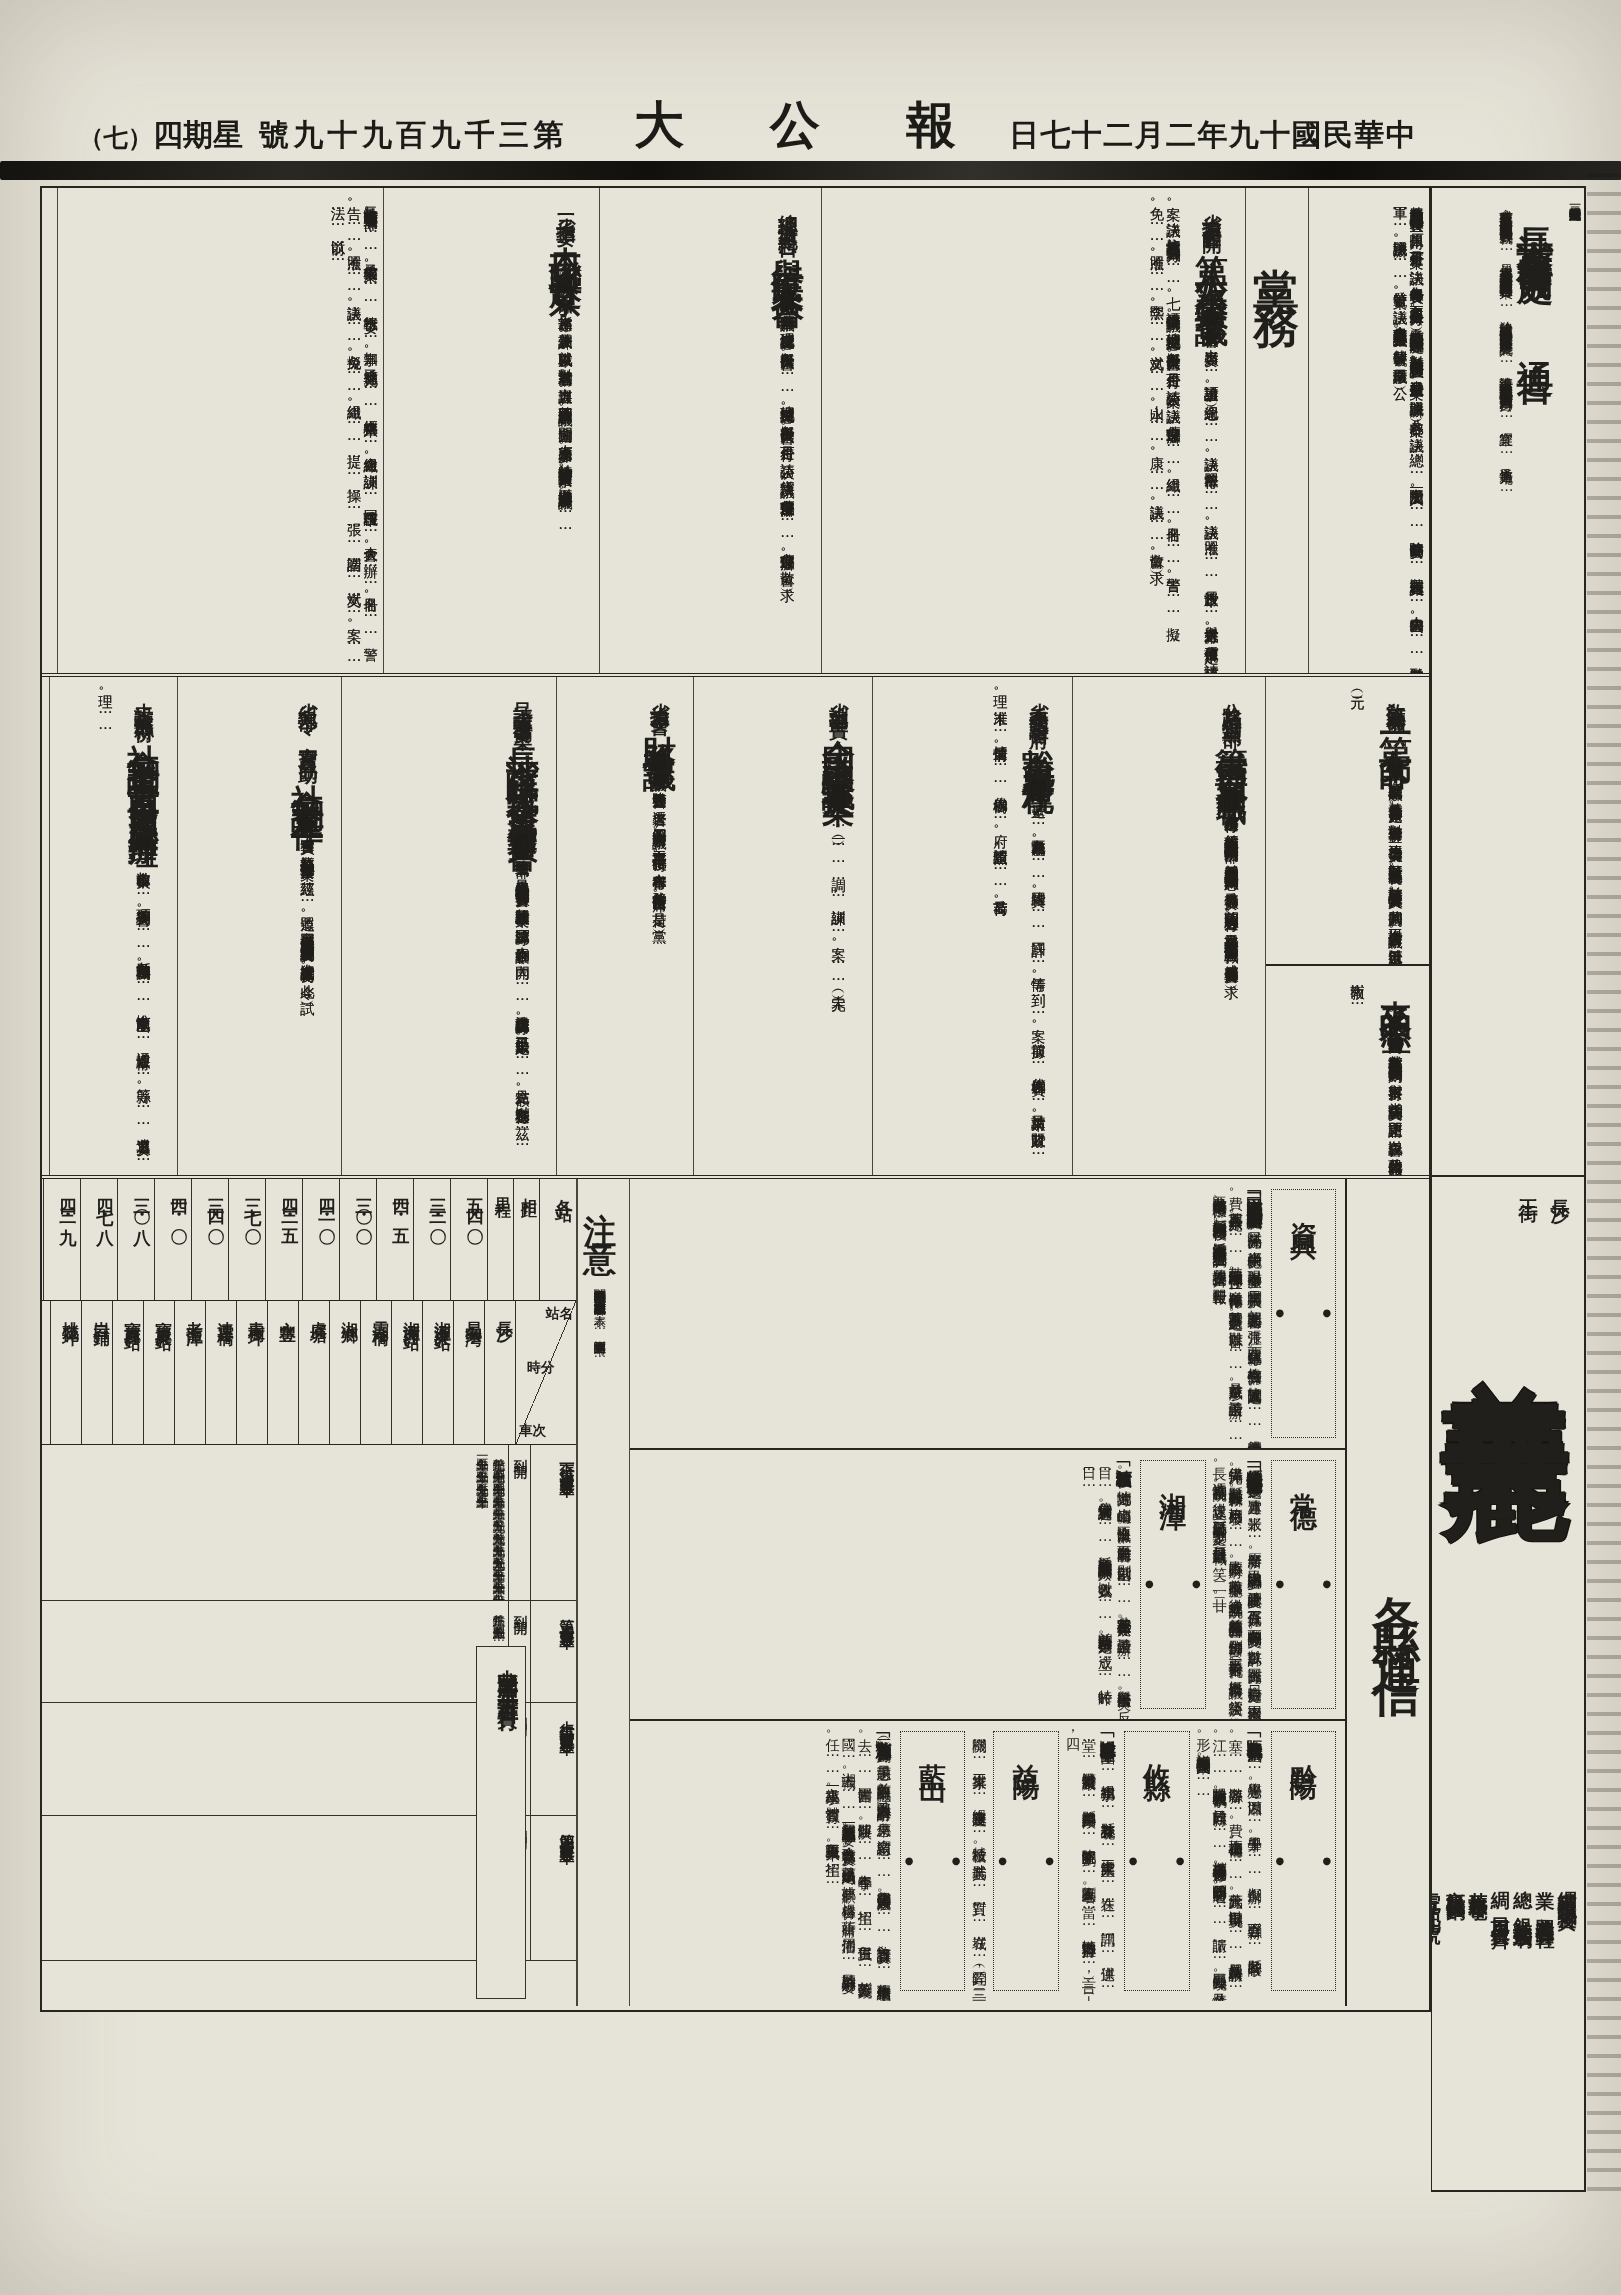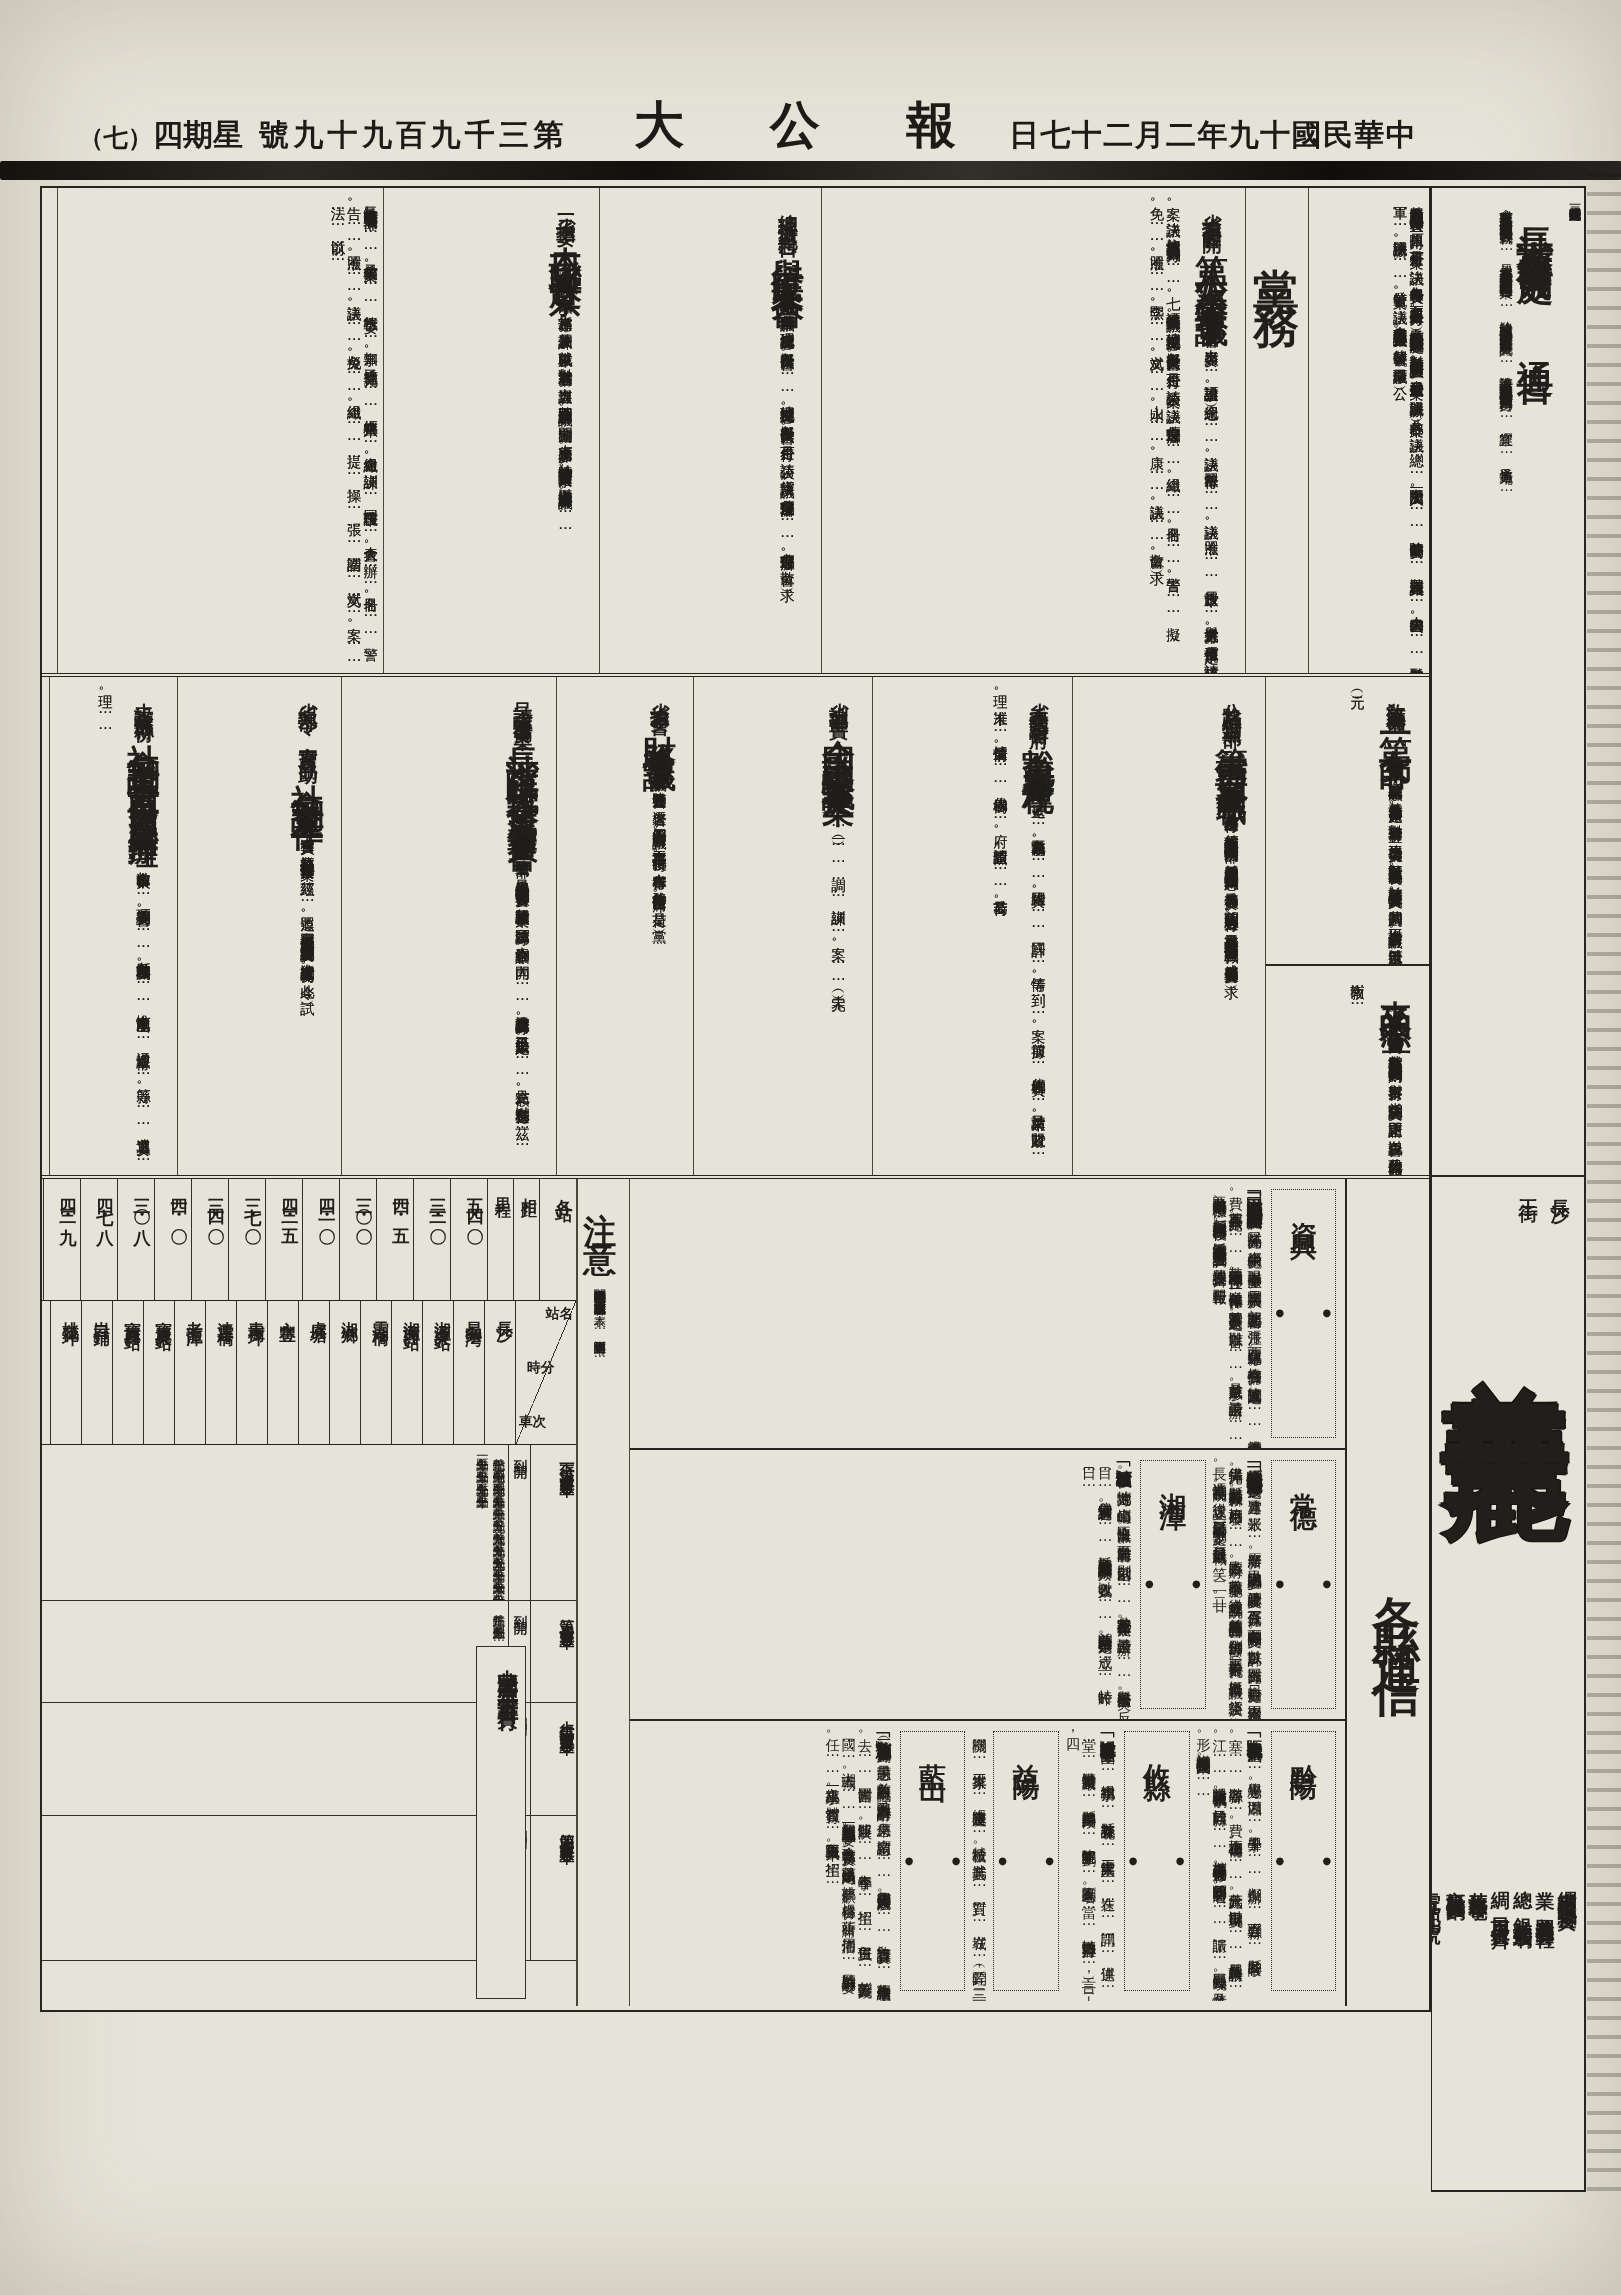--- a/index.html
+++ b/index.html
@@ -68,21 +68,21 @@
   .tt-title{height:33px;line-height:33px;text-align:center;font-size:21.6px;font-weight:900;letter-spacing:2.9px;border-bottom:2.2px solid #26251f;}
   .t-hrow{height:121px;display:flex;flex-direction:row-reverse;border-bottom:1.4px solid #26251f;}
   .t-hcell{box-sizing:border-box;border-left:0.7px solid #33312b;font-size:16px;font-weight:bold;
            writing-mode:vertical-rl;text-orientation:upright;padding-top:5.8px;text-align:start;letter-spacing:5.8px;}
   .t-hname{width:37px;font-size:17.3px;} .t-hsm{width:26px;}
   .t-mile{width:37px;font-size:17.3px;letter-spacing:10px;font-weight:bold;}
   .t-srow{height:143px;display:flex;flex-direction:row-reverse;border-bottom:1.4px solid #26251f;}
   .t-corner{width:61px;box-sizing:border-box;border-left:0.7px solid #33312b;position:relative;font-size:13.7px;font-weight:bold;
             background:linear-gradient(to bottom right,transparent 49.6%,#33312b 49.6%,#33312b 50.4%,transparent 50.4%);}
   .t-corner .c1{position:absolute;right:2.9px;top:4.3px;} .t-corner .c2{position:absolute;right:21.6px;top:58px;}
-  .t-corner .c3{position:absolute;left:2.9px;bottom:13px;text-align:right;}
+  .t-corner .c3{position:absolute;left:2.9px;bottom:4px;text-align:right;}
   .t-st{width:31px;box-sizing:border-box;border-left:0.7px solid #33312b;writing-mode:vertical-rl;text-orientation:upright;
         font-size:16.6px;font-weight:bold;padding-top:7.2px;letter-spacing:4.3px;}
   .t-train{display:flex;flex-direction:row-reverse;border-bottom:0.7px solid #33312b;overflow:hidden;}
   .t-label{width:46px;box-sizing:border-box;border-left:0.7px solid #33312b;writing-mode:vertical-rl;text-orientation:upright;
            font-size:15px;font-weight:bold;padding-top:5.8px;letter-spacing:2.2px;}
   .t-da{width:21.6px;box-sizing:border-box;border-left:0.7px solid #33312b;writing-mode:vertical-rl;text-orientation:upright;
         font-size:13.7px;font-weight:bold;padding-top:2.9px;letter-spacing:7.2px;}
   .t-times{flex:1;writing-mode:vertical-rl;text-orientation:upright;font-size:12.3px;line-height:1.35;letter-spacing:0;
            padding:4.3px 1.4px;overflow:hidden;}
   .t-eff{position:absolute;right:50px;top:467px;width:42px;height:339px;border:0.7px solid #33312b;

